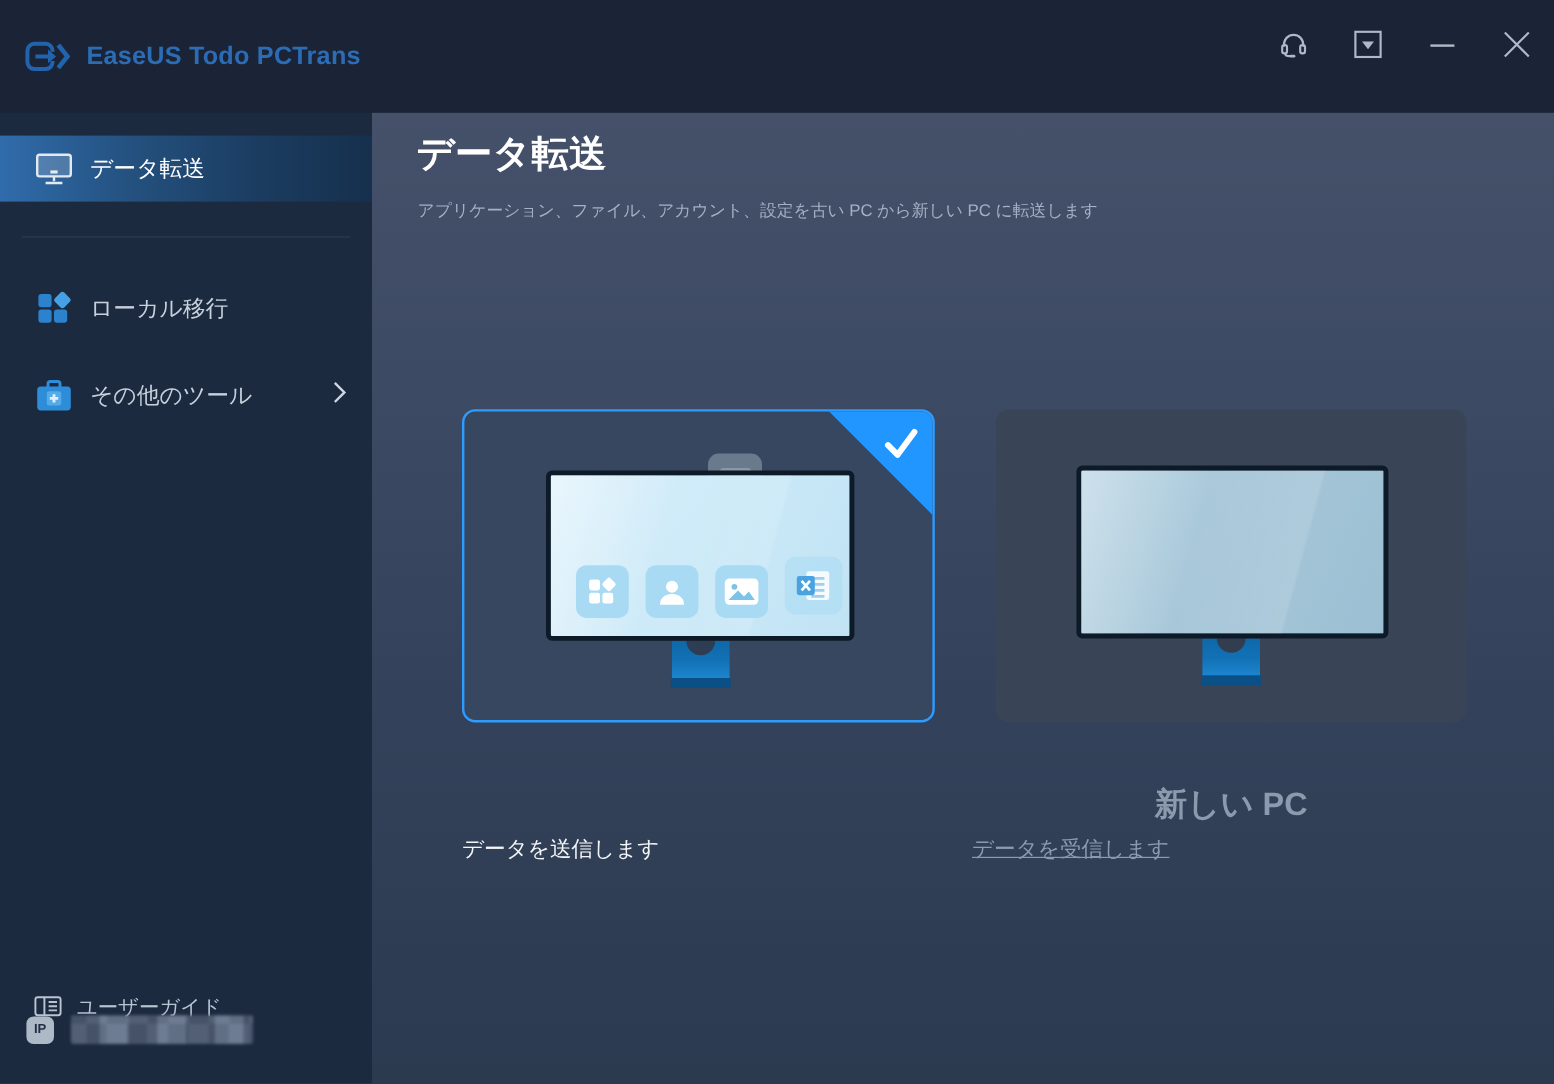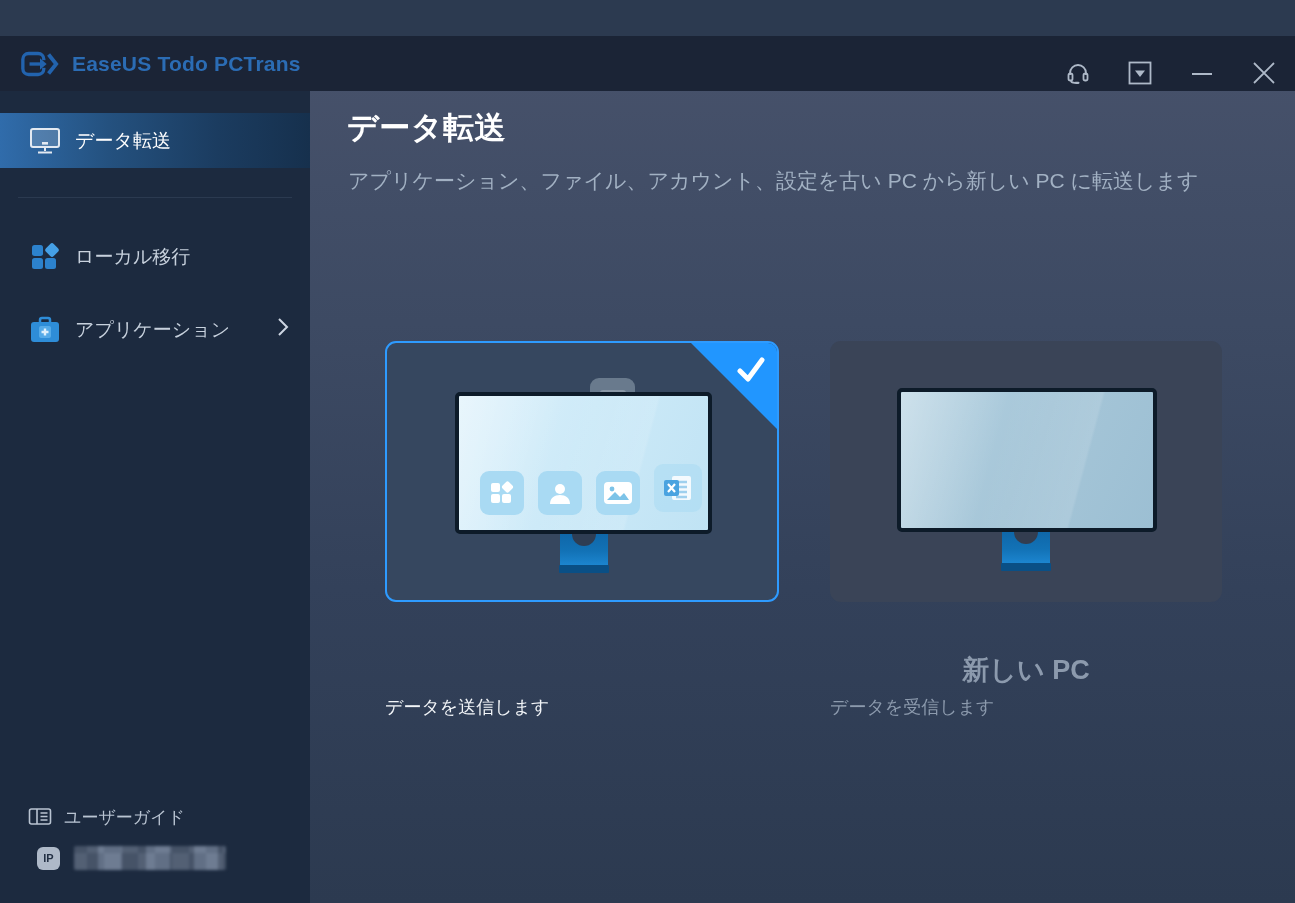--- a/index.html
+++ b/index.html
@@ -5,22 +5,22 @@
   * { margin:0; padding:0; box-sizing:border-box; }
   html,body { width:1295px; height:903px; overflow:hidden; }
   body {
     font-family:"Liberation Sans","DejaVu Sans",sans-serif;
     background:#2c3a50; position:relative;
     -webkit-font-smoothing:antialiased;
   }
 
   
   .titlebar {
-    position:absolute; left:0; top:0; width:1295px; height:55px;
-    background:#1b2436; z-index:30; display:flex; align-items:center;margin-top:36px;
+    position:absolute; left:0; top:0; width:1295px; height:94px;
+    background:#1b2436; z-index:30; display:flex; align-items:center;
   }
   .logo-wrap { display:flex; align-items:center; gap:12px; margin-left:20px; }
   .app-title { color:#2b6cb4; font-size:21px; font-weight:bold; letter-spacing:.2px; }
   .win-controls { position:absolute; right:0; top:0; height:73px; display:flex; align-items:center; }
   .win-btn {
     width:62px; height:73px; display:flex; align-items:center; justify-content:center;
     cursor:pointer; color:#aeb9c8;
   }
 
   
@@ -41,46 +41,46 @@
   .nav-item-1 { top:40px; }
   .side-divider { position:absolute; left:18px; top:124px; width:274px; height:1px; background:rgba(160,180,205,0.12); }
   .nav-item-2 { top:156px;align-items:center; }
   .nav-item-3 { top:229px; }
   .nav-chevron { position:absolute; right:20px; color:#cdd6e2; }
 
   .side-footer-row {
     position:absolute; left:0; width:310px; height:30px;
     display:flex; align-items:center; color:#b9c4d2; font-size:17px;
   }
-  .row-guide { top:729px; cursor:pointer; }
+  .row-guide { top:751px; cursor:pointer; }
   .row-ip { top:770px; }
   .side-footer-row .f-icon { margin-left:28px; margin-right:12px; display:flex; }
   .ip-badge {
-    margin-left:37px; margin-right:14px;
+    margin-left:22px; margin-right:14px;
     width:23px; height:23px; border-radius:6px; background:#aeb9c8;
     color:#233044; font-size:11px; font-weight:bold;
     display:flex; align-items:center; justify-content:center;
   }
   .ip-blur {
     width:152px; height:24px; border-radius:2px;
     background:
       repeating-conic-gradient(rgba(120,135,158,0.55) 0% 25%, rgba(70,83,104,0.55) 0% 50%) 0 0/48px 48px,
       repeating-conic-gradient(rgba(140,155,175,0.35) 0% 25%, rgba(60,72,92,0.35) 0% 50%) 13px 7px/34px 34px,
       #49566b;
     filter:blur(1.5px);
   }
 
   
   .main {
     position:absolute; left:310px; top:73px; width:985px; height:830px;
     background:linear-gradient(180deg,#46516a 0%, #3d4a63 30%, #33415a 62%, #2c3a50 100%);
     z-index:10;
   }
   .page-title { position:absolute; left:37px; top:34px; color:#ffffff; font-size:31px; font-weight:600; letter-spacing:.5px; }
-  .page-subtitle { position:absolute; left:38px; top:94px; color:#a2b1c3; font-size:21px; }
+  .page-subtitle { position:absolute; left:38px; top:94px; color:#a2b1c3; font-size:14px; }
 
   .card {
     position:absolute; top:268px; height:261px; border-radius:11px; cursor:pointer; overflow:hidden;
   }
   .card-old { left:75px; width:394px; background:#36475f; border:2px solid #2e9bff; }
   .card-new { left:520px; width:392px; background:#3a4457; }
 
   .sel-corner {
     position:absolute; top:-1px; right:-1px; width:0; height:0;
     border-top:88px solid #2196ff; border-left:88px solid transparent;
@@ -127,21 +127,21 @@
     position:absolute; left:172px; top:222px; width:50px; height:8px;
     background:#0a4f85; border-radius:1px; z-index:2;
   }
   .card-new .stand-base { left:171px; }
 
   .card-title { position:absolute; top:579px; width:394px; text-align:center; font-size:27px; font-weight:bold; color:#ffffff; }
   .ct-old { left:75px; }
   .ct-new { left:520px; width:392px; color:#8c9aad; }
   .card-desc { position:absolute; top:622px; width:394px; text-align:left; font-size:18px; color:#f2f5f8; }
   .cd-old { left:75px; }
-  .cd-new { left:520px; width:392px; color:#8c9aad; }
+  .cd-new { left:500px; width:392px; color:#8c9aad;text-decoration:underline; }
 
   .next-btn {
     position:absolute; left:401px; top:711px; width:184px; height:48px;
     background:#1f9bfe; border:none; border-radius:4px; cursor:pointer;
     color:#ffffff; font-size:19px; font-family:inherit; letter-spacing:1px;
   }
 </style>
 </head>
 <body>
 
@@ -217,21 +217,21 @@
 
   <div class="nav-item nav-item-3">
     <span class="nav-icon">
       <svg width="34" height="30" viewBox="0 0 34 30">
         <path d="M12 8 v-3 a2 2 0 0 1 2 -2 h6 a2 2 0 0 1 2 2 v3" fill="none" stroke="#2e8dd8" stroke-width="2.5"></path>
         <rect x="3" y="7" width="28" height="20" rx="3" fill="#2e8dd8"></rect>
         <rect x="11" y="11" width="12" height="12" rx="2" fill="#55aae8"></rect>
         <path d="M17 13.5 v7 M13.5 17 h7" stroke="#dff0fc" stroke-width="2.4"></path>
       </svg>
     </span>
-    <span>アプリケーション</span>
+    <span>その他のツール</span>
     <span class="nav-chevron">
       <svg width="14" height="20" viewBox="0 0 14 20" fill="none" stroke="#cdd6e2" stroke-width="2">
         <path d="M3 2 L11 10 L3 18"></path>
       </svg>
     </span>
   </div>
 
   <div class="side-footer-row row-guide">
     <span class="f-icon">
       <svg width="24" height="20" viewBox="0 0 24 20" fill="none" stroke="#b9c4d2" stroke-width="1.6">

